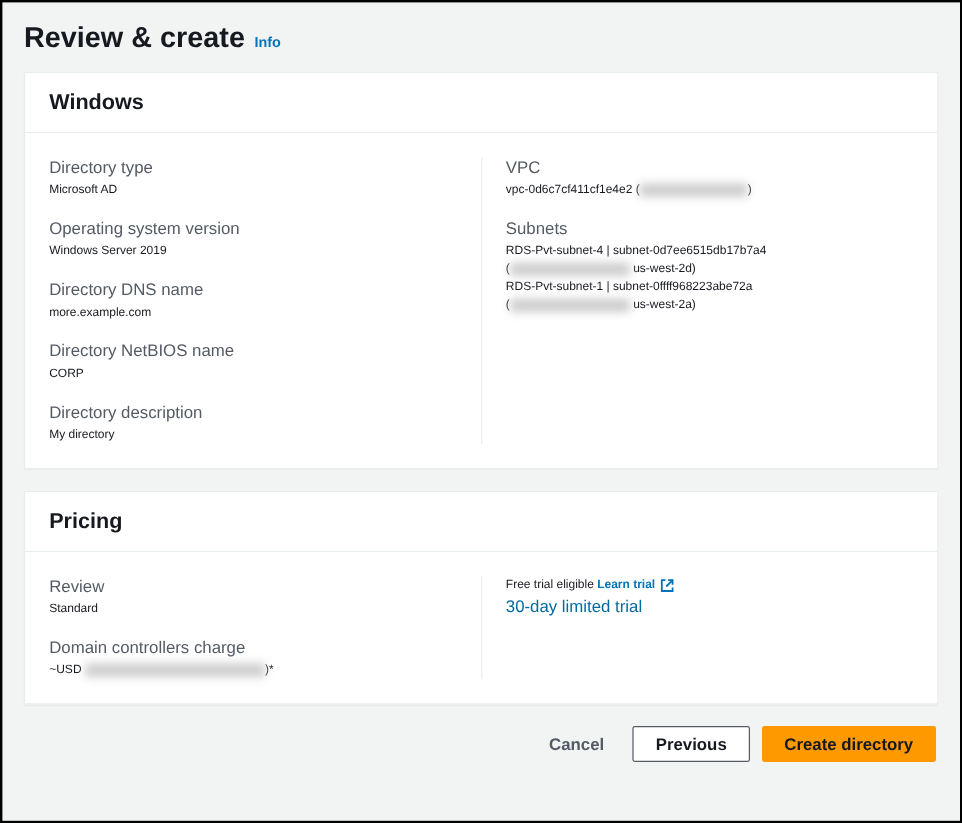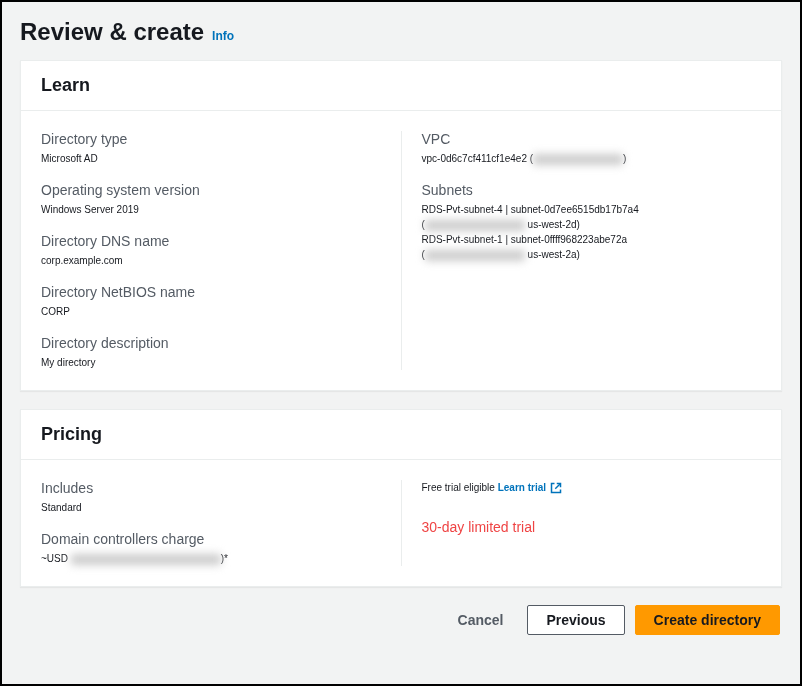--- a/index.html
+++ b/index.html
@@ -93,22 +93,22 @@
       cursor: pointer;
       display: inline-flex;
       align-items: center;
       gap: 4px;
     }
     .ext-icon {
       width: 12px; height: 12px;
       display: inline-block;
     }
     .trial-desc {
-      color: #ef4444;
-      margin-top: 24px;
+      color: #0369a1;
+      margin-top: 2px;
     }
     .actions-row {
       display: flex;
       justify-content: flex-end;
       align-items: center;
       gap: 10px;
       margin-top: 16px;
       padding-right: 2px;
     }
     .btn {
@@ -140,35 +140,35 @@
 </head>
 <body>
 
 <div class="page-title-row">
   <h1 class="page-title">Review &amp; create</h1>
   <span class="info-link">Info</span>
 </div>
 
 <section class="panel">
   <div class="panel-header">
-    <h2>Learn</h2>
+    <h2>Windows</h2>
   </div>
   <div class="panel-body">
     <div class="col col-left">
       <div class="field">
         <div class="field-label">Directory type</div>
         <div class="field-value">Microsoft AD</div>
       </div>
       <div class="field">
         <div class="field-label">Operating system version</div>
         <div class="field-value">Windows Server 2019</div>
       </div>
       <div class="field">
         <div class="field-label">Directory DNS name</div>
-        <div class="field-value">corp.example.com</div>
+        <div class="field-value">more.example.com</div>
       </div>
       <div class="field">
         <div class="field-label">Directory NetBIOS name</div>
         <div class="field-value">CORP</div>
       </div>
       <div class="field">
         <div class="field-label">Directory description</div>
         <div class="field-value">My directory</div>
       </div>
     </div>
@@ -196,21 +196,21 @@
   </div>
 </section>
 
 <section class="panel">
   <div class="panel-header">
     <h2>Pricing</h2>
   </div>
   <div class="panel-body">
     <div class="col col-left">
       <div class="field">
-        <div class="field-label">Includes</div>
+        <div class="field-label">Review</div>
         <div class="field-value">Standard</div>
       </div>
       <div class="field">
         <div class="field-label">Domain controllers charge</div>
         <div class="field-value">
           <span>~USD </span><span class="blur blur-lg"></span><span>)*</span>
         </div>
       </div>
     </div>
     <div class="col">

